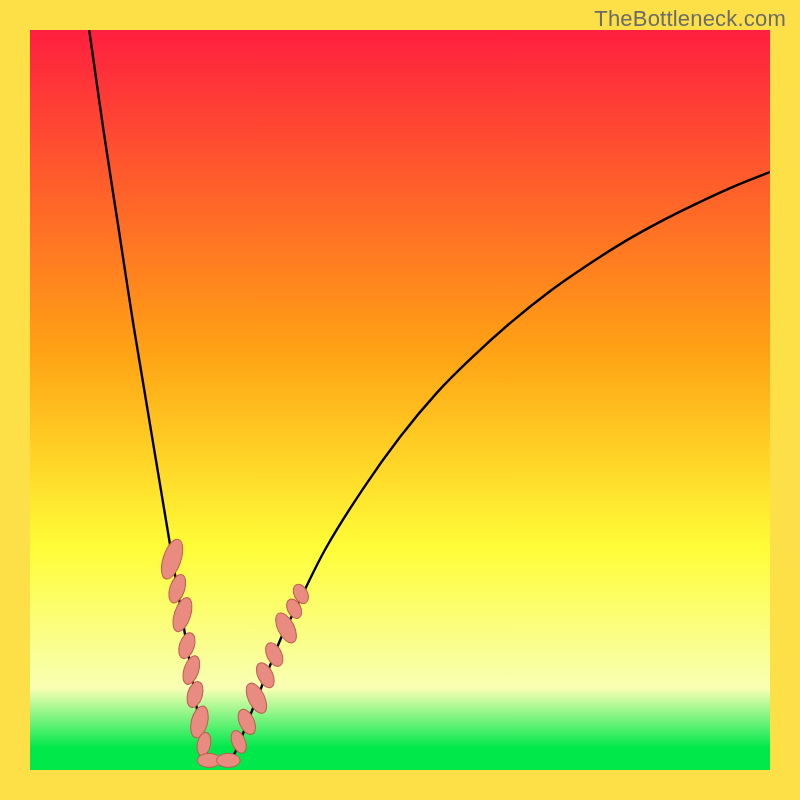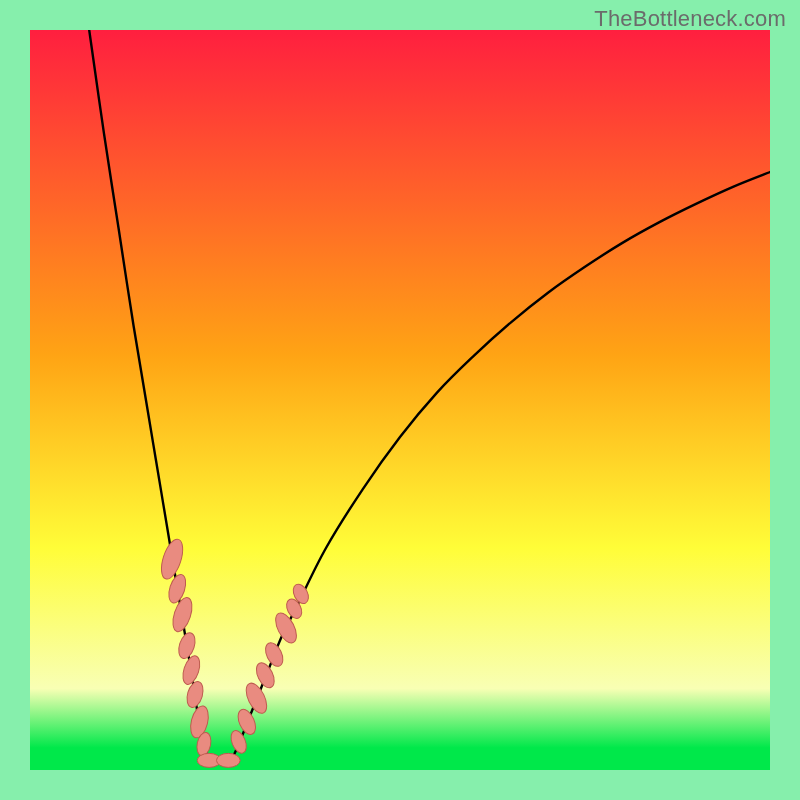--- a/index.html
+++ b/index.html
@@ -8,21 +8,21 @@
     width: 800px;
     height: 800px;
     overflow: hidden;
     background: #000;
     font-family: Arial, Helvetica, sans-serif;
   }
   .frame {
     position: relative;
     width: 800px;
     height: 800px;
-    background: #86efac;
+    background: #fde047;
   }
   .plot-area {
     position: absolute;
     left: 30px;
     top: 30px;
     width: 740px;
     height: 740px;
   }
   .watermark {
     position: absolute;

